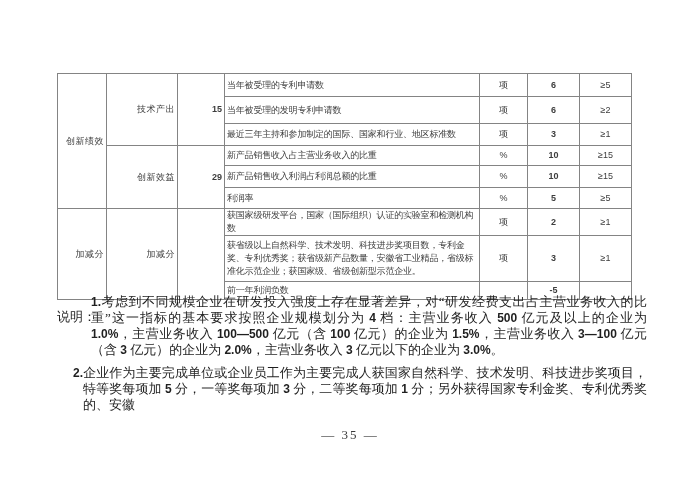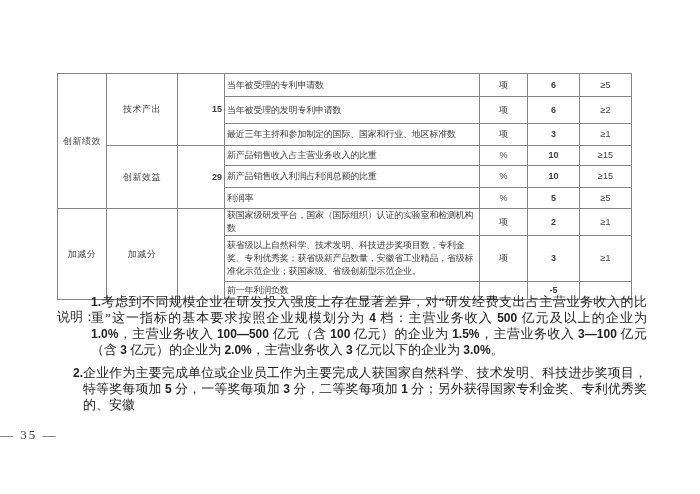--- a/index.html
+++ b/index.html
@@ -16,42 +16,42 @@
   }
   table.tbl td{
     border:1px solid #848484;padding:0 2px;vertical-align:middle;
     font-size:9px;line-height:13px;overflow:hidden;
   }
   col.c1{width:49px}col.c2{width:71px}col.c3{width:47px}
   col.c4{width:255px}col.c5{width:48px}col.c6{width:52px}col.c7{width:52px}
   tr.r1{height:23px}tr.r2{height:27px}tr.r3{height:22px}
   tr.r4{height:20px}tr.r5{height:22px}tr.r6{height:21px}
   tr.r7{height:24px}tr.r8{height:46px}tr.r9{height:18px}
-  td.cat,td.sub{text-align:center;font-size:11px;letter-spacing:.5px;}
+  td.cat,td.sub{text-align:right;font-size:11px;letter-spacing:.5px;}
   td.wt{text-align:right;font-size:10.5px;font-weight:600;}
   td.ind{text-align:left;padding:0 4px;font-size:8.5px;letter-spacing:-.2px;line-height:14px;}
   td.unit{text-align:center;font-size:9px;}
   td.score{text-align:center;font-size:9.5px;font-weight:600;}
   td.bench{text-align:center;font-size:9px;}
 
   
   .notes{
     position:absolute;left:57px;top:294px;width:590px;
     font-family:"Liberation Serif",serif;font-size:13px;line-height:16px;
     color:#1f1f1f;text-align:justify;
   }
   .note{margin:0;}
   .n1{position:relative;padding-left:34px;}
   .n1 .lbl{position:absolute;left:0;top:16px;font-family:Liberation Mono, monospace;}
   .n2{margin-left:16px;padding-left:10px;text-indent:-10px;margin-top:7px;}
   .note .b{font-weight:bold;font-family:"Liberation Sans",sans-serif;font-size:12px;}
 
   
   .pageno{
-    position:absolute;top:427px;left:0;width:100%;text-align:left;
+    position:absolute;top:427px;left:0;width:100%;text-align:center;
     font-family:"Liberation Serif",serif;font-size:13px;color:#3a3a3a;letter-spacing:2px;
   }
 </style>
 </head>
 <body>
 
 <div class="page">
 
   <table class="tbl">
     <colgroup>

